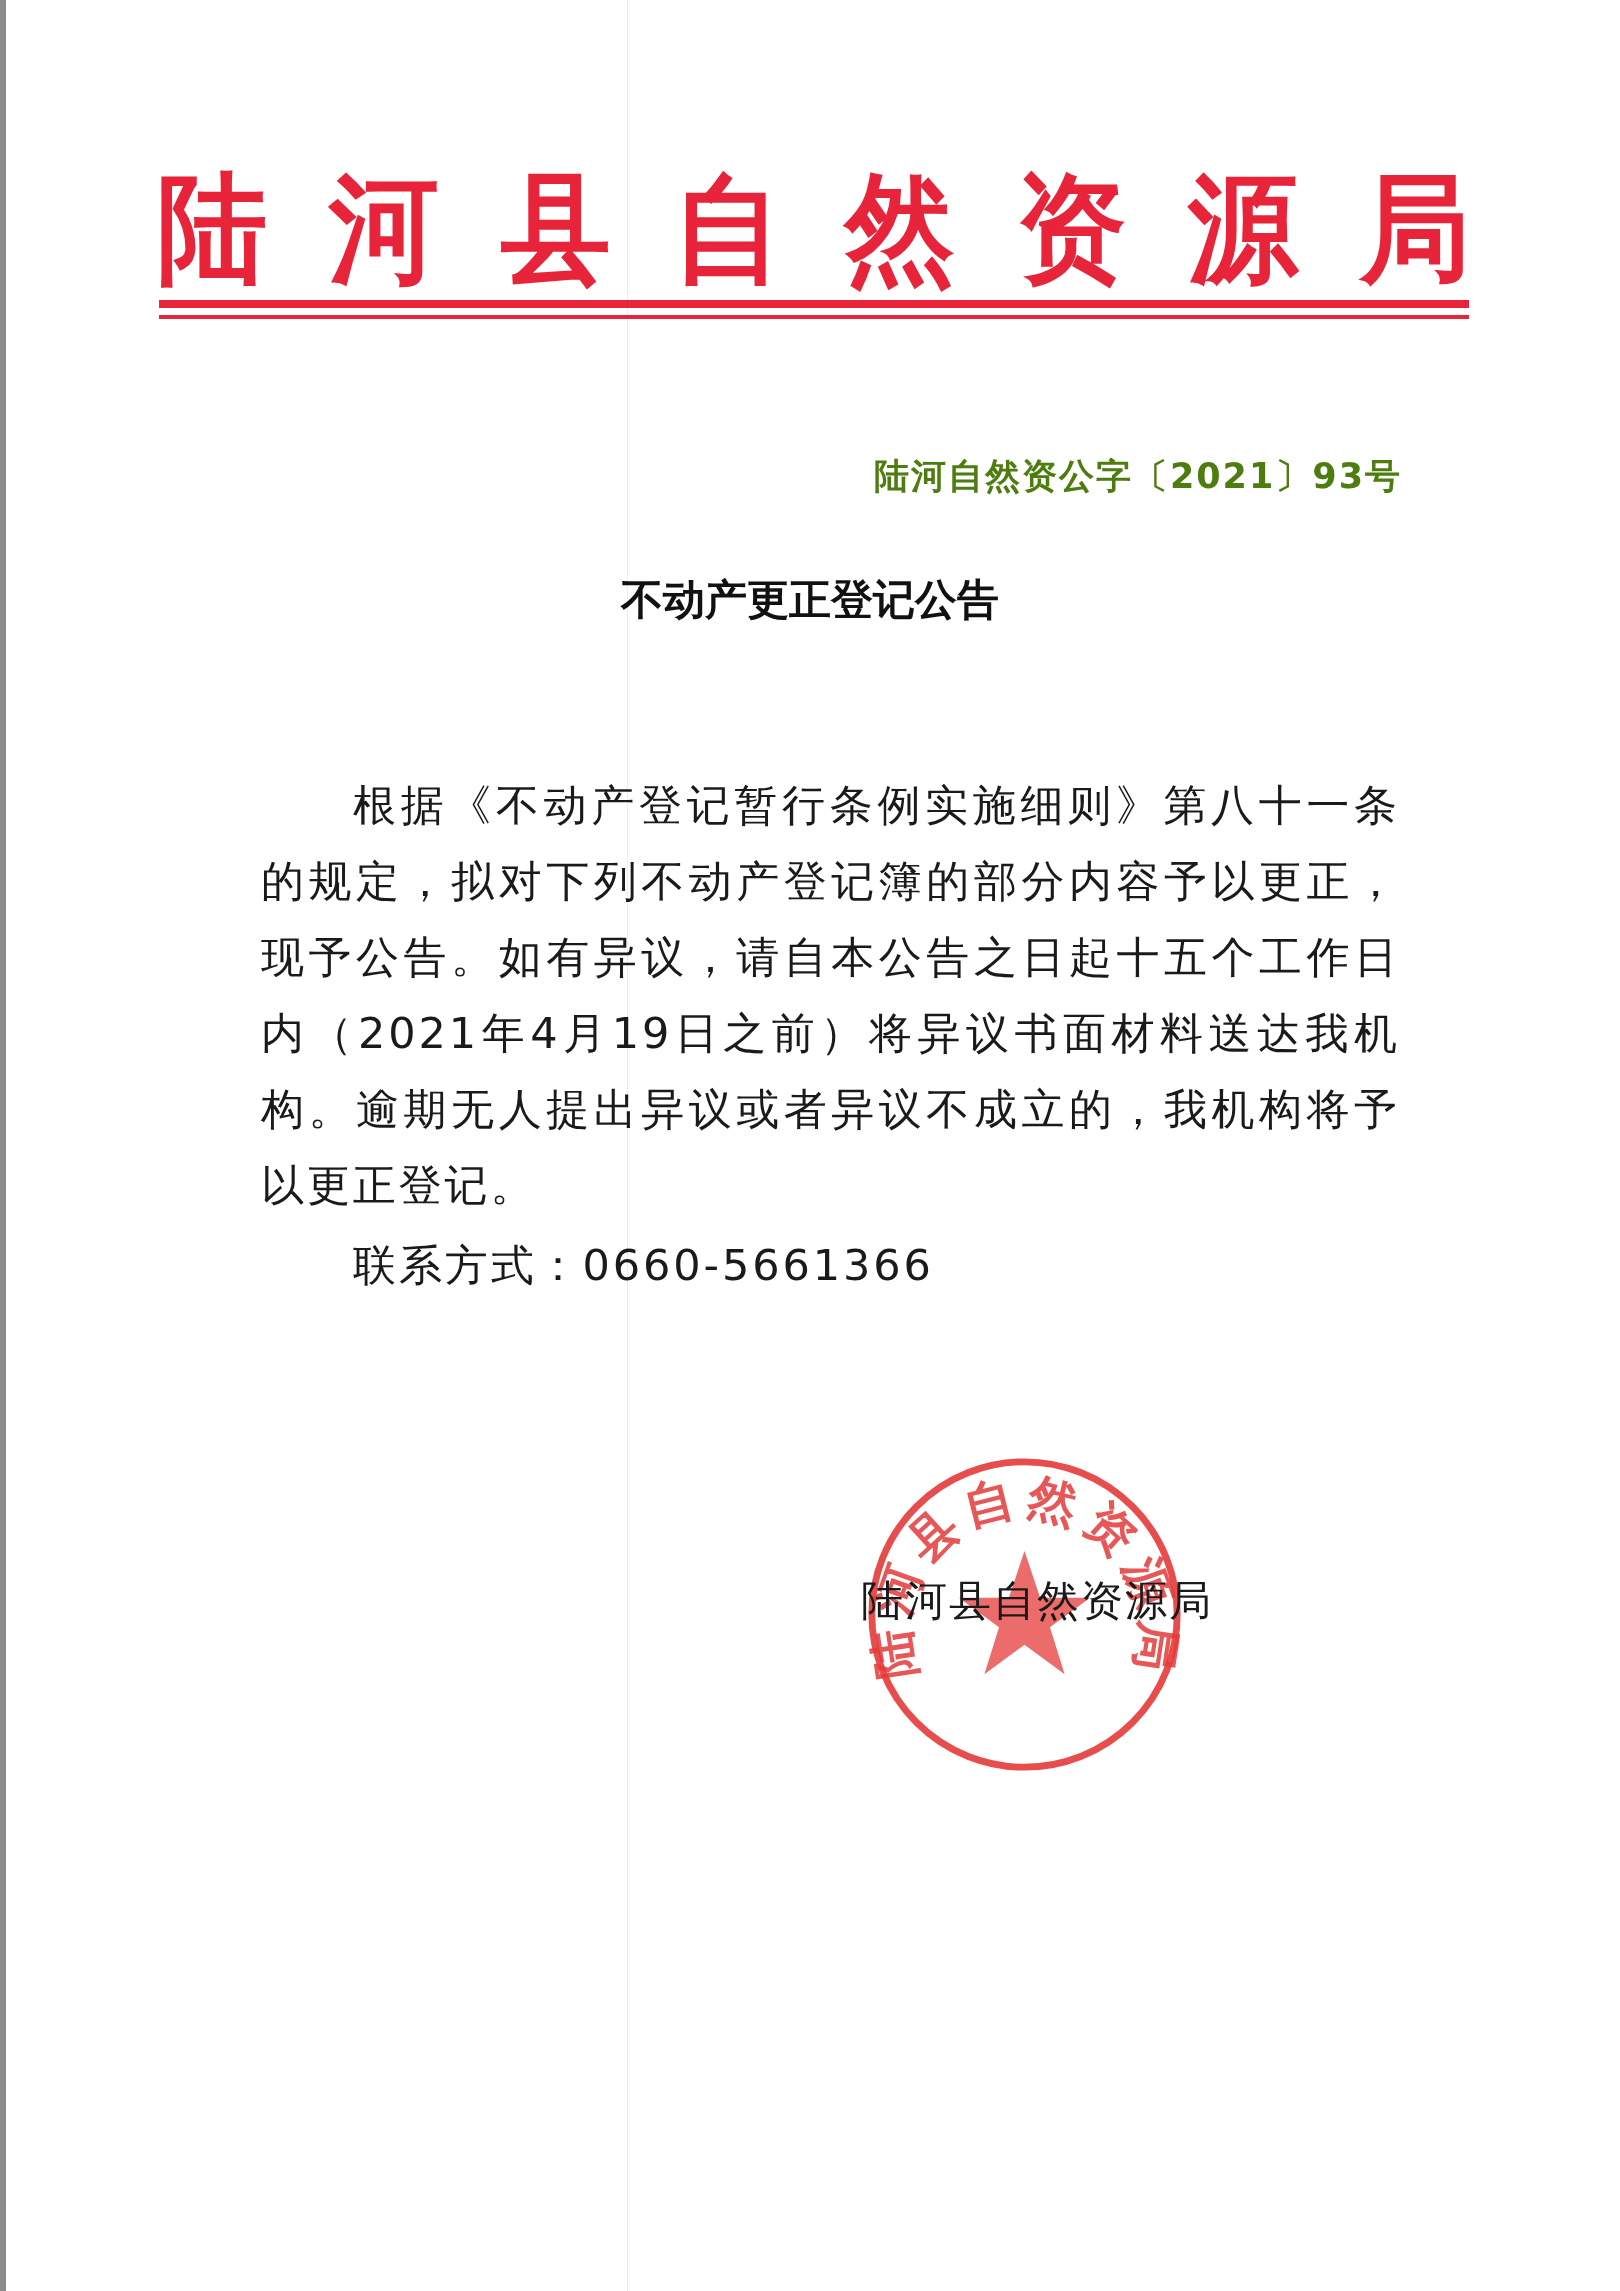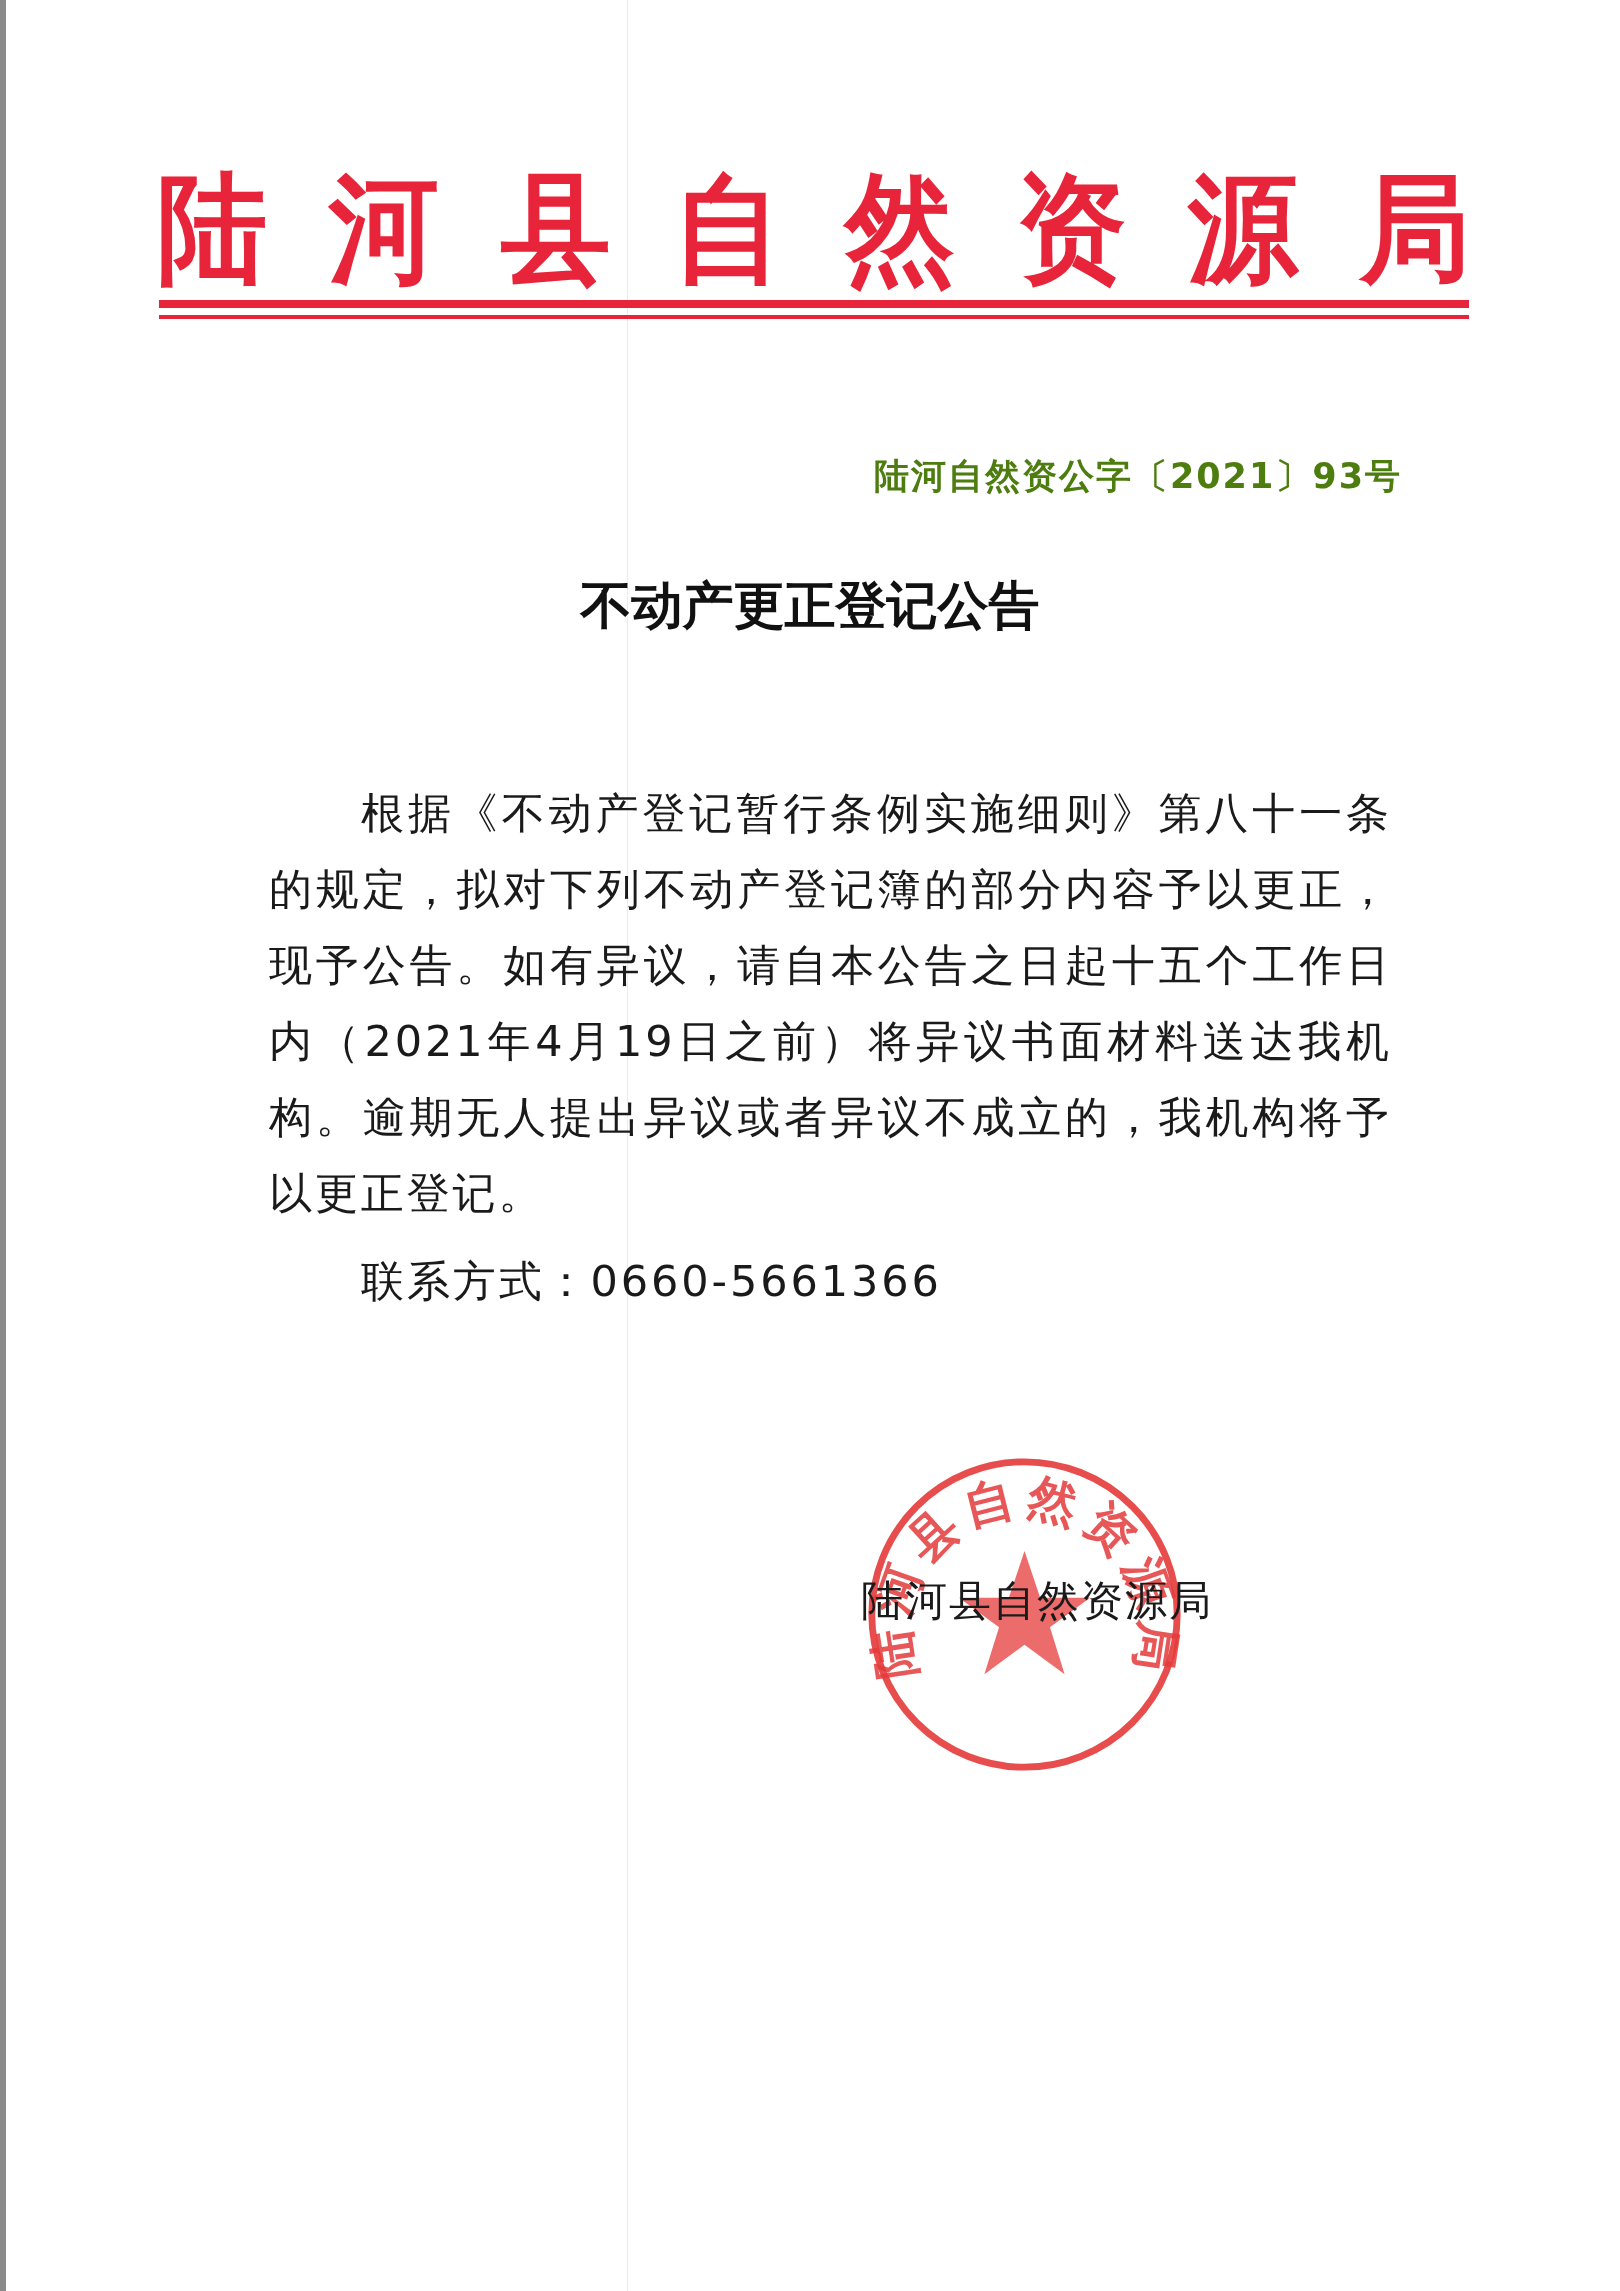--- a/index.html
+++ b/index.html
@@ -20,30 +20,30 @@
   .header-title span { display: inline-block; transform: scaleY(1.08); }
   .rule-thick { position: absolute; left: 159px; top: 300px; width: 1310px; height: 7.8px; background: #e8243a; }
   .rule-thin { position: absolute; left: 159px; top: 315px; width: 1310px; height: 3.9px; background: #e8243a; }
   .doc-number {
     position: absolute; right: 218px; top: 453px;
     font-size: 35px; letter-spacing: 2px; color: #4d7c0f;
     font-family: "DejaVu Sans", sans-serif; font-weight: bold;
   }
   .doc-title {
     position: absolute; left: 0; width: 1620px; top: 572px; text-align: center;
-    font-size: 51px; font-weight: bold; color: #111;
+    font-size: 42px; font-weight: bold; color: #111;
     font-family: "DejaVu Serif", serif; letter-spacing: 0;
   }
   .body-text {
     position: absolute; left: 257px; width: 1147px; top: 763px;
     font-family: "DejaVu Sans", sans-serif;
     font-size: 43px; line-height: 76px; color: #1a1a1a;
     letter-spacing: 2.9px;
   }
-  .body-text p { margin: 12px; text-align: justify; text-align-last: left; }
+  .body-text p { margin: 4px; text-align: justify; text-align-last: left; }
   .indent { text-indent: 92px; }
   .para2 { margin-top: 0; }
   .seal {
     position: absolute; left: 863px; top: 1453px; width: 323px; height: 323px;
   }
   .signoff {
     position: absolute; left: 861px; top: 1560px;
     font-family: "DejaVu Sans", sans-serif; font-size: 42px; line-height: 82px;
     color: #1a1a1a; letter-spacing: 2px;
   }

